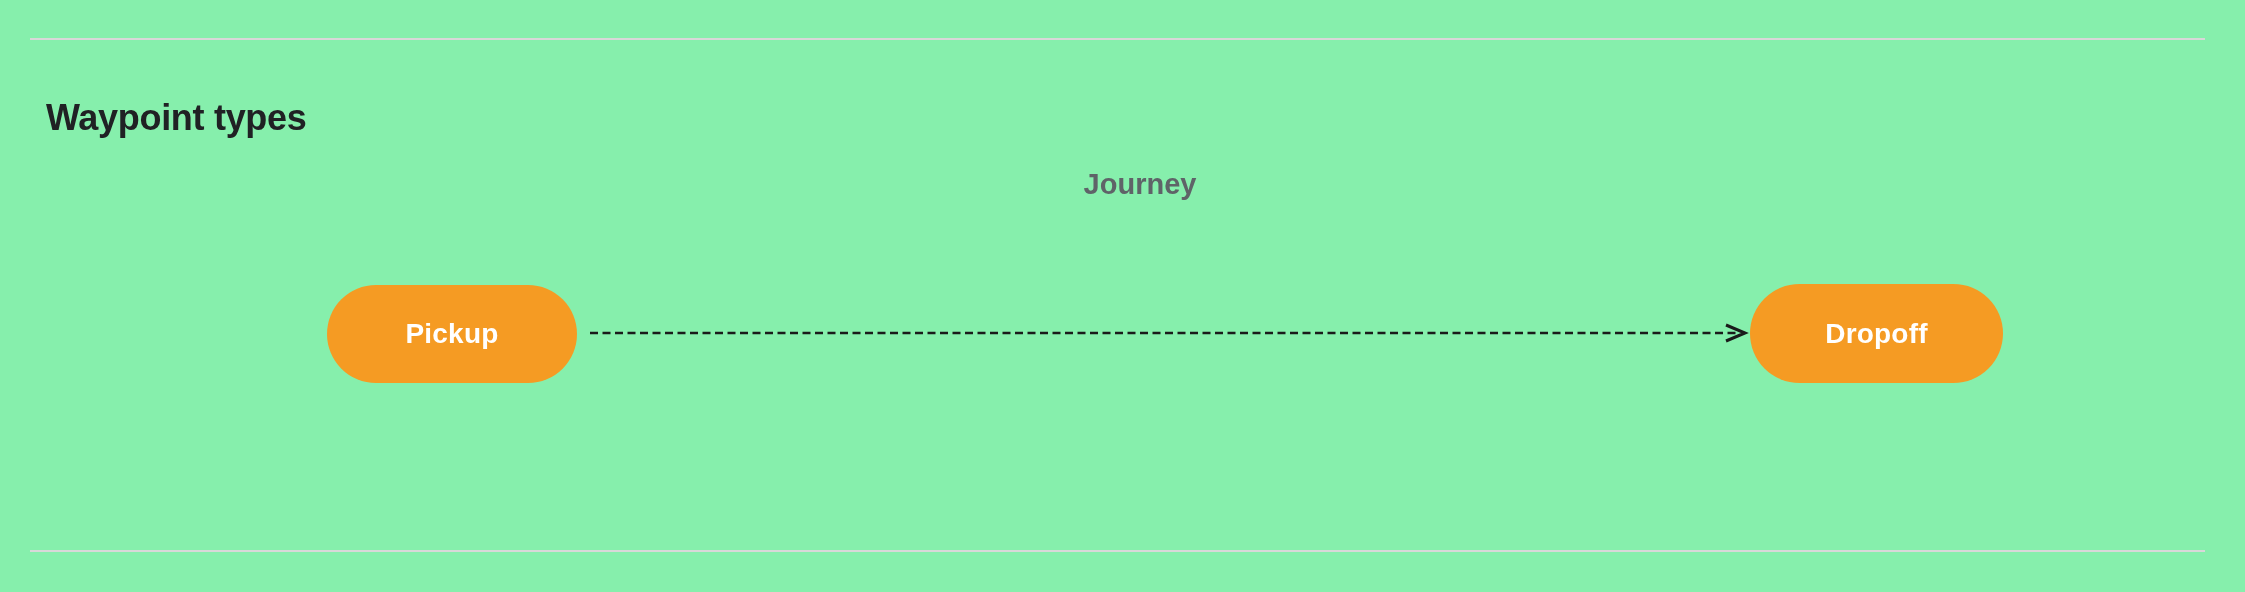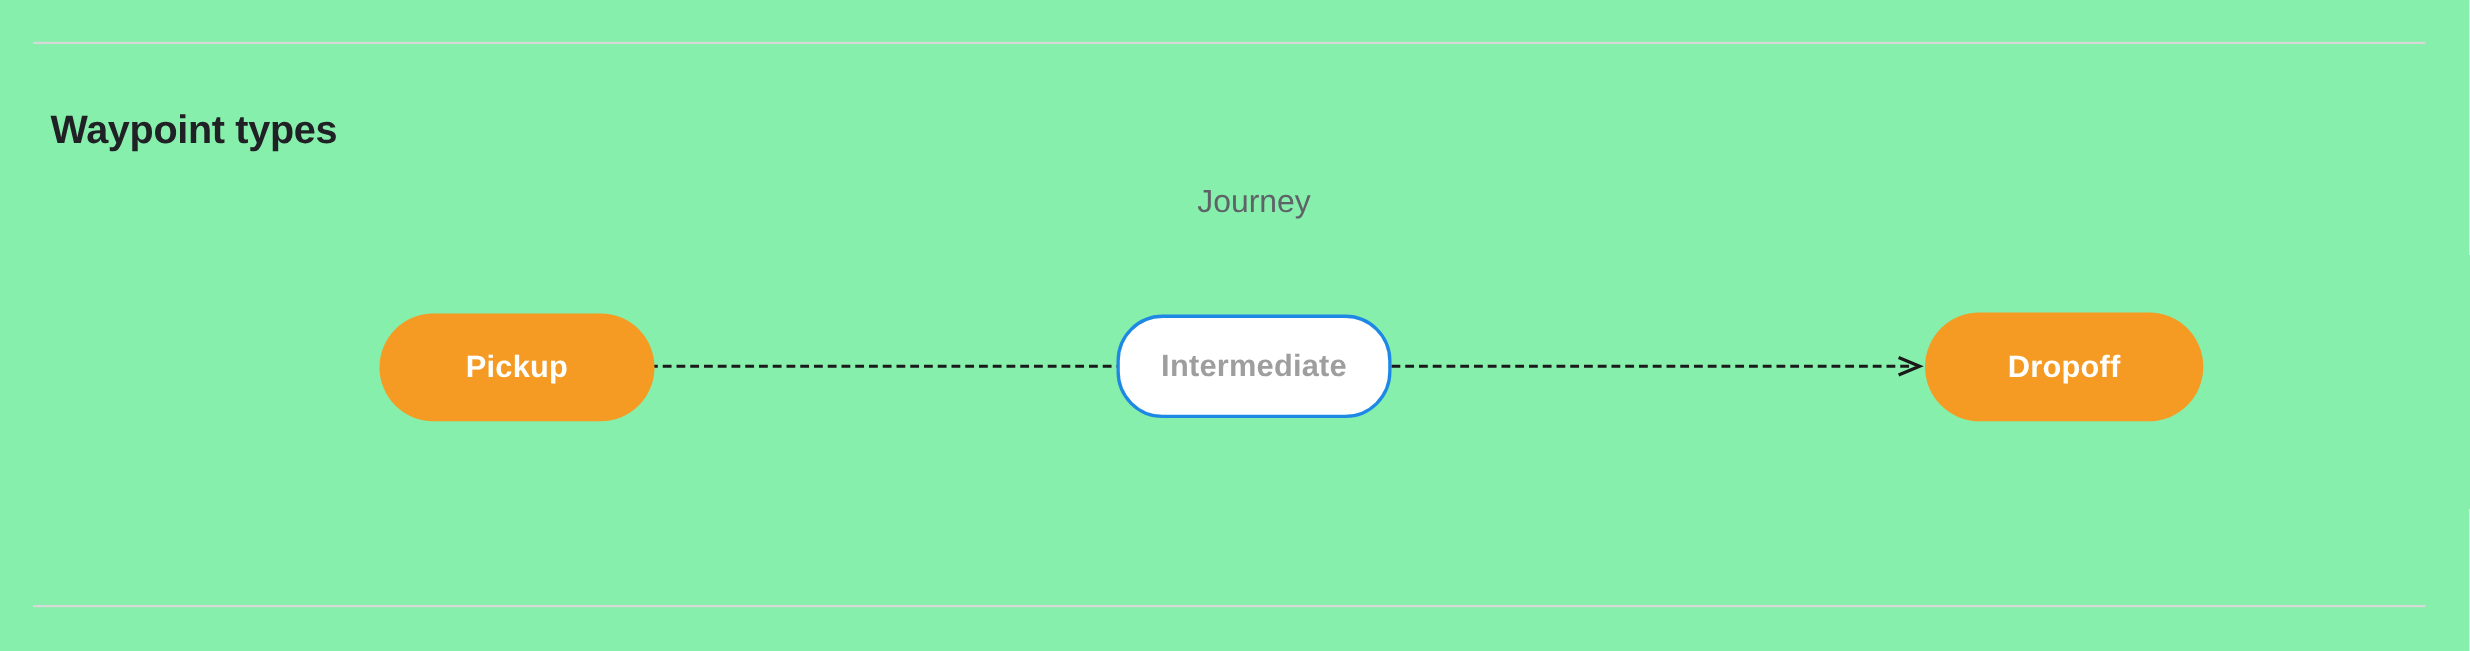--- a/index.html
+++ b/index.html
@@ -34,21 +34,21 @@
     color: #202124;
     line-height: 44px;
   }
   .journey-label {
     position: absolute;
     left: 1015px;
     top: 166px;
     width: 250px;
     text-align: center;
     font-size: 29px;
-    font-weight: 400;
+    font-weight: 700;
     color: #5f6368;
     line-height: 36px;
   }
   .edge-svg {
     position: absolute;
     left: 0;
     top: 0;
     z-index: 1;
   }
   .node {
@@ -60,21 +60,21 @@
     z-index: 2;
     font-size: 28px;
     font-weight: 600;
     letter-spacing: 0.2px;
   }
   .node.terminal {
     background: #f59b23;
     color: #ffffff;
     border-radius: 50px;
   }
-  .node.pickup  { left: 345px;  top: 285px; width: 250px; height: 98px; }
+  .node.pickup  { left: 327px;  top: 285px; width: 250px; height: 98px; }
   .node.dropoff { left: 1750px; top: 284px; width: 253px; height: 99px; }
   .node.intermediate {
     left: 1015px; top: 286px; width: 250px; height: 94px;
     background: #ffffff;
     border: 3px solid #1e88e5;
     border-radius: 42px;
     color: #9e9e9e;
   }
 </style>
 </head>
@@ -90,23 +90,20 @@
 
   <svg class="edge-svg" width="2245" height="592" viewBox="0 0 2245 592">
     <line x1="590" y1="333" x2="1738" y2="333" stroke="#1a1a1a" stroke-width="2.6" stroke-dasharray="8 4.5"></line>
     <polyline points="1726,325 1745,333 1726,341" fill="none" stroke="#1a1a1a" stroke-width="3" stroke-linejoin="miter" stroke-linecap="butt"></polyline>
   </svg>
 
   <div class="node terminal pickup">
     <span>Pickup</span>
   </div>
 
-  <div class="node intermediate">
-    <span>Intermediate</span>
-  </div>
 
   <div class="node terminal dropoff">
     <span>Dropoff</span>
   </div>
 
   <div class="divider bottom"></div>
 
 </div>
 
 </body></html>

